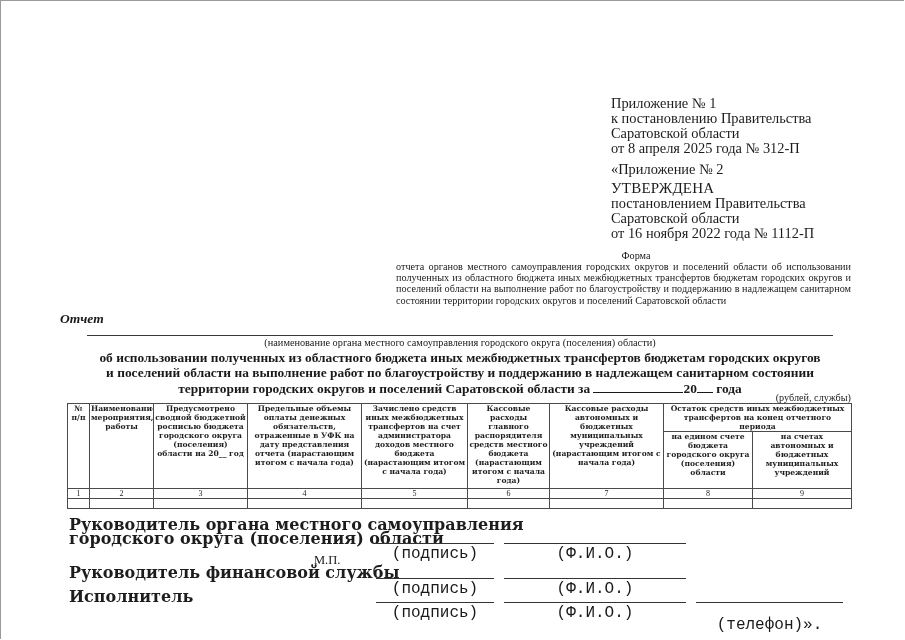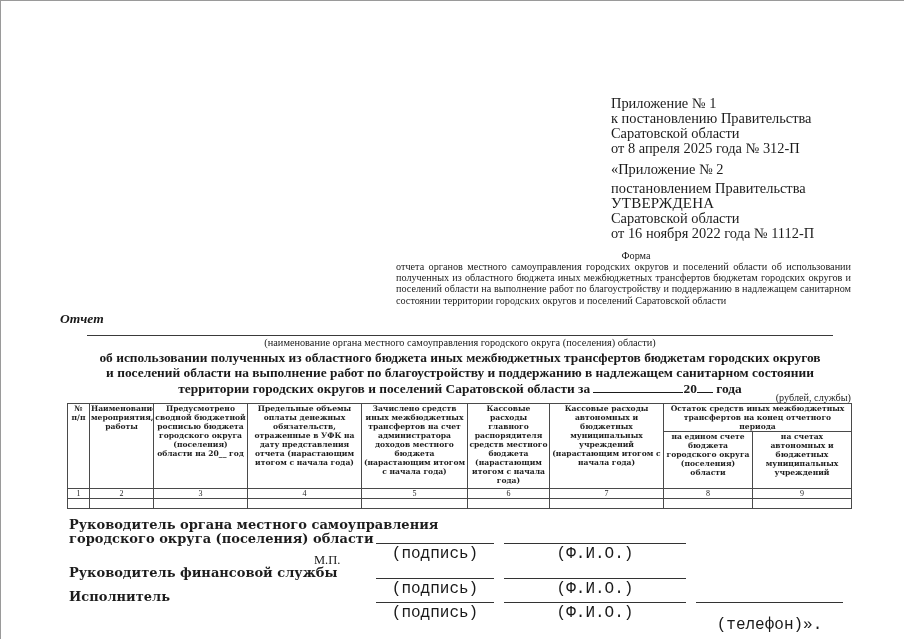--- a/index.html
+++ b/index.html
@@ -106,21 +106,21 @@
   }
   table.report th { font-weight: bold; }
   table.report tr.numrow td { height: 9px; line-height: 9px; font-size: 8px; vertical-align: middle; font-family: "Liberation Serif", serif; }
   table.report tr.datarow td { height: 9px; }
 
   
   .sig-label {
     left: 69px;
     font-family: "DejaVu Serif", serif;
     font-weight: bold;
-    font-size: 13px;
+    font-size: 16px;
     line-height: 14px;
     color: #1d1d1d;
     white-space: nowrap;
   }
   .mp {
     left: 314px; top: 553px;
     font-family: "Liberation Serif", serif;
     font-size: 12.5px;
   }
   .sig-line {
@@ -140,22 +140,22 @@
 <div class="page-frame"></div>
 
 <div class="abs hdr" style="top:96px;">
   <span class="line">Приложение № 1</span>
   <span class="line">к постановлению Правительства</span>
   <span class="line">Саратовской области</span>
   <span class="line">от 8 апреля 2025 года № 312-П</span>
 </div>
 <div class="abs hdr" style="top:162px;">«Приложение № 2</div>
 <div class="abs hdr" style="top:181px;">
+  <span class="line hdr-approved">УТВЕРЖДЕНА</span>
   <span class="line">постановлением Правительства</span>
-  <span class="line hdr-approved">УТВЕРЖДЕНА</span>
   <span class="line">Саратовской области</span>
   <span class="line">от 16 ноября 2022 года № 1112-П</span>
 </div>
 
 <div class="abs" style="left:606px; top:250px; width:60px; text-align:center; font-family:'Liberation Serif', serif; font-size:10.2px;">Форма</div>
 <div class="abs forma-desc">отчета органов местного самоуправления городских округов и поселений области об использовании полученных из областного бюджета иных межбюджетных трансфертов бюджетам городских округов и поселений области на выполнение работ по благоустройству и поддержанию в надлежащем санитарном состоянии территории городских округов и поселений Саратовской области</div>
 
 <div class="abs report-title">Отчет</div>
 <div class="abs org-line"></div>
 <div class="abs org-caption">(наименование органа местного самоуправления городского округа (поселения) области)</div>

